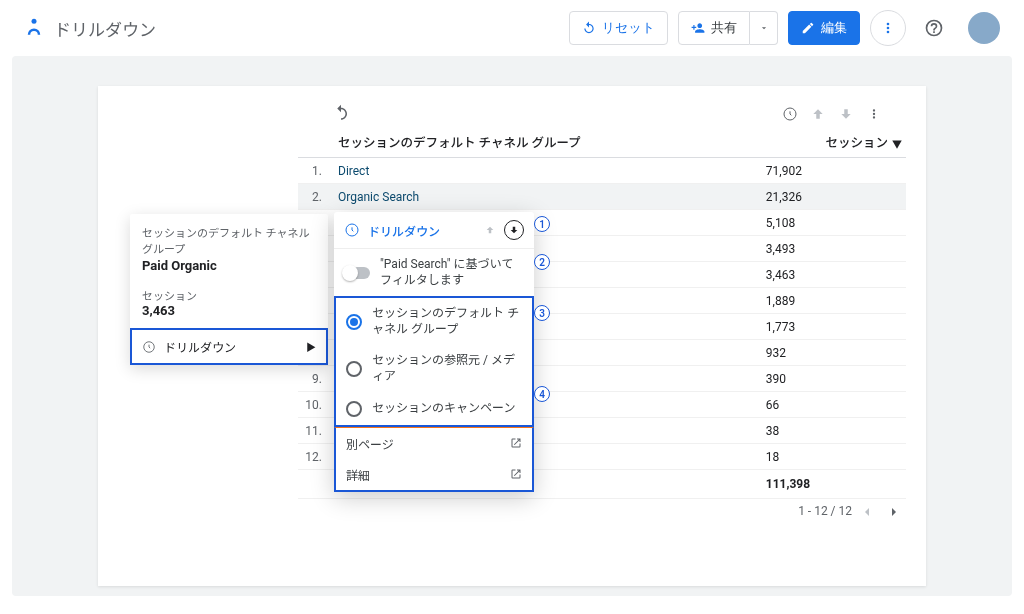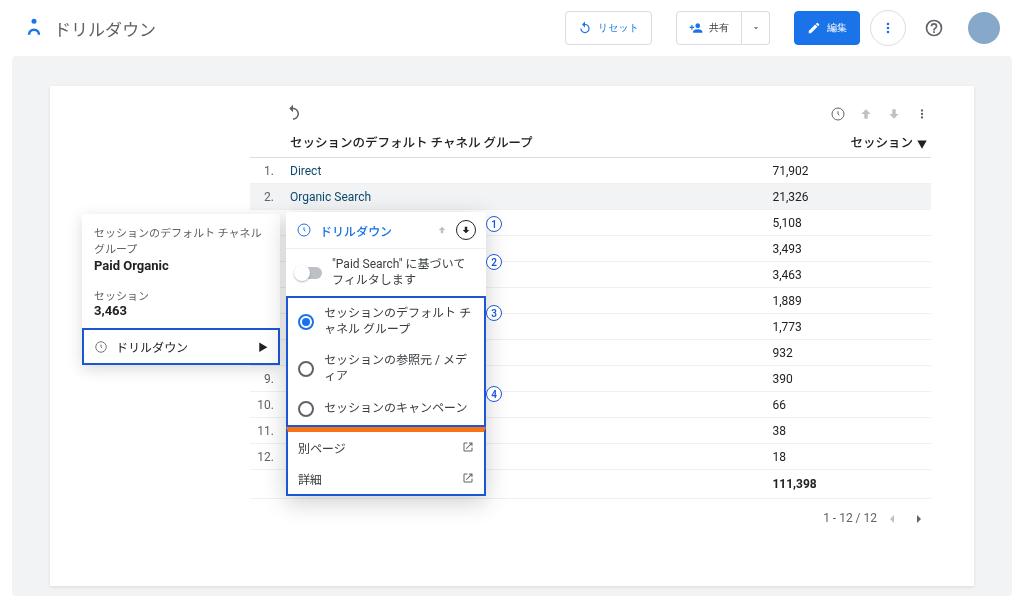--- a/index.html
+++ b/index.html
@@ -4,53 +4,53 @@
 <style>
   * { box-sizing: border-box; }
   html, body { margin: 0; padding: 0; font-family: Roboto, "Noto Sans JP", Arial, sans-serif; background: #fff; color: #202124; }
   body { width: 1024px; height: 614px; overflow: hidden; }
 
   
   .topbar { display: flex; align-items: center; height: 56px; padding: 0 24px; }
   .logo-icon svg { display: block; }
   .page-title { font-size: 17px; color: #5f6368; margin-left: 10px; }
   .spacer { flex: 1; }
-  .btn { display: inline-flex; align-items: center; border: 1px solid #dadce0; border-radius: 4px; height: 34px; padding: 0 12px; font-size: 10px; background: #fff; color: #3c4043; cursor: pointer; }
-  .btn + .btn, .btn + .btn-split, .btn-split + .btn { margin-left: 24px; }
+  .btn { display: inline-flex; align-items: center; border: 1px solid #dadce0; border-radius: 4px; height: 34px; padding: 0 12px; font-size: 13px; background: #fff; color: #3c4043; cursor: pointer; }
+  .btn + .btn, .btn + .btn-split, .btn-split + .btn { margin-left: 10px; }
   .btn .ic { margin-right: 6px; display: inline-flex; }
   .btn-split { display: inline-flex; }
   .btn-split .btn { border-radius: 4px 0 0 4px; }
   .btn-split .caret { border: 1px solid #dadce0; border-left: none; border-radius: 0 4px 4px 0; width: 28px; display: inline-flex; align-items: center; justify-content: center; cursor: pointer; }
   .btn-primary { background: #1a73e8; border-color: #1a73e8; color: #fff; }
   .btn-primary .ic svg path { fill: #fff; }
   .reset-text { color: #1a73e8; }
   .icon-btn { width: 36px; height: 36px; border-radius: 50%; display: inline-flex; align-items: center; justify-content: center; border: 1px solid #dadce0; margin-left: 10px; cursor: pointer; }
   .icon-btn.naked { border: none; }
   .avatar { width: 32px; height: 32px; border-radius: 50%; background: #87a9c9; margin-left: 16px; display: inline-block; }
 
   
   .canvas-wrap { position: relative; margin: 0 12px; background: #f1f3f4; border-radius: 4px; padding: 30px 0 0 0; height: 540px; }
-  .report-page { width: 924px; margin: 0 auto; background: #fff; box-shadow: 0 1px 3px rgba(0,0,0,0.1); height: 500px; padding: 40px 43px 30px 200px; position: relative; }
+  .report-page { width: 828px; margin: 0 auto; background: #fff; box-shadow: 0 1px 3px rgba(0,0,0,0.1); height: 500px; padding: 40px 20px 30px 200px; position: relative; }
 
   
   .table-toolbar { display: flex; align-items: center; position: absolute; right: 40px; top: 16px; }
   .tb-ic, .tb-more { width: 24px; height: 24px; display: inline-flex; align-items: center; justify-content: center; margin-left: 4px; color: #5f6368; cursor: pointer; }
   .undo-top { position: absolute; left: 234px; top: 18px; color: #5f6368; }
 
   table.data { width: 100%; border-collapse: collapse; font-size: 12px; }
   table.data th { text-align: left; font-weight: 500; color: #202124; padding: 6px 4px; border-bottom: 1px solid #dadce0; font-size: 12.5px; }
   table.data th.metric { text-align: right; }
   table.data th.metric .caret-down { margin-left: 4px; font-size: 10px; vertical-align: middle; }
   table.data td { padding: 5.5px 4px; border-bottom: 1px solid #f0f0f0; }
   table.data td.idx { width: 36px; color: #5f6368; text-align: right; padding-right: 12px; }
   table.data td.val { text-align: left; font-variant-numeric: tabular-nums; }
   table.data td.dim { color: #0c4a6e; }
   table.data tr.highlight td { background: #f1f3f4; }
   .totals td { font-weight: 700; border-bottom: none; padding-top: 10px; }
-  .pager { text-align: right; font-size: 12px; color: #5f6368; margin-top: 8px; }
+  .pager { text-align: right; font-size: 12px; color: #5f6368; margin-top: 1px; }
   .pager .nav-arrow { display: inline-flex; width: 24px; height: 24px; align-items: center; justify-content: center; vertical-align: middle; cursor: pointer; }
 
   
   .tooltip-card { position: absolute; left: 32px; top: 128px; width: 198px; background: #fff; box-shadow: 0 4px 16px rgba(0,0,0,0.15); border-radius: 2px; font-size: 12px; }
   .tooltip-card .ttl { color: #5f6368; padding: 10px 12px 2px 12px; font-size: 11px; }
   .tooltip-card .big { padding: 0 12px 8px 12px; font-weight: 700; font-size: 13px; }
   .tooltip-card .metric-lbl { color: #5f6368; padding: 6px 12px 0 12px; font-size: 11px; }
   .tooltip-card .metric-val { padding: 0 12px 10px 12px; font-weight: 700; font-size: 13px; }
   .tooltip-card .dd-row { display: flex; align-items: center; padding: 8px 10px; border-top: 1px solid #eee; border: 2px solid #1a57d6; background: #fff; }
   .tooltip-card .dd-row .txt { flex: 1; margin-left: 8px; }
@@ -67,21 +67,21 @@
   .popup .row { display: flex; align-items: center; padding: 8px 10px; }
   .popup .tog { width: 26px; height: 12px; border-radius: 10px; background: #bdc1c6; position: relative; flex-shrink: 0; }
   .popup .tog::after { content: ""; position: absolute; left: -2px; top: -2px; width: 16px; height: 16px; border-radius: 50%; background: #fff; box-shadow: 0 1px 2px rgba(0,0,0,0.3); }
   .popup .row .txt { margin-left: 10px; color: #3c4043; line-height: 1.3; }
   .popup .radio { width: 16px; height: 16px; border: 2px solid #5f6368; border-radius: 50%; flex-shrink: 0; display: inline-flex; align-items: center; justify-content: center; }
   .popup .radio.sel { border-color: #1a73e8; }
   .popup .radio.sel::after { content: ""; width: 8px; height: 8px; background: #1a73e8; border-radius: 50%; }
   .popup .link-row { display: flex; align-items: center; padding: 7px 10px; color: #3c4043; }
   .popup .link-row .ext { margin-left: auto; }
   .blue-box { border: 2px solid #1a57d6; }
-  .sep { border-top: 5px solid #f97316; }
+  .sep { border-top: 1px solid #f97316; }
 
   
   .callout { position: absolute; width: 16px; height: 16px; border: 1.5px solid #1a57d6; border-radius: 50%; color: #1a57d6; font-size: 10px; display: flex; align-items: center; justify-content: center; background: #fff; font-weight: 600; }
 
   svg { display: block; }
 </style>
 </head>
 <body>
 
 <div class="topbar">

